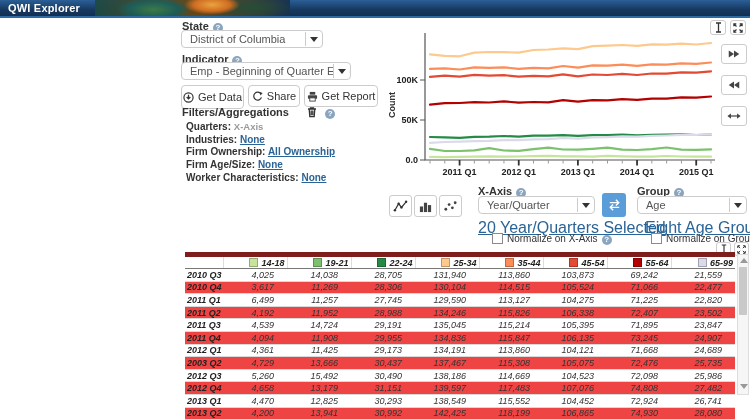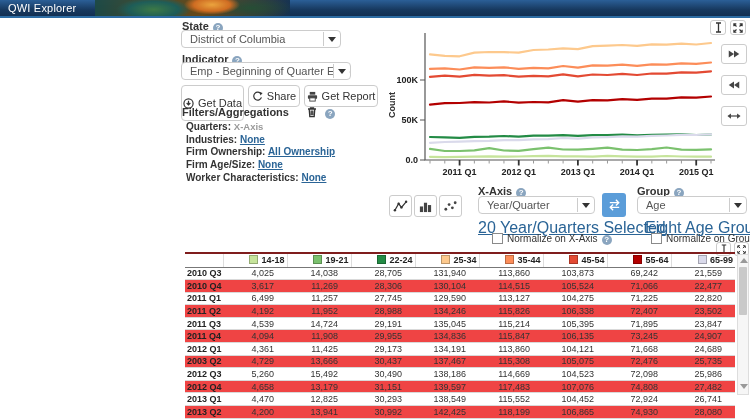--- a/index.html
+++ b/index.html
@@ -3,21 +3,21 @@
 <meta charset="utf-8">
 <style>
   * { box-sizing: border-box; }
   body { margin:0; font-family:"Liberation Sans", sans-serif; background:#fff; }
   #app { position:relative; width:750px; height:420px; background:#fff; overflow:hidden; }
   .abs { position:absolute; }
 
   
   .header { left:0; top:0; width:750px; height:16px;
     background:linear-gradient(#2b5f97, #17395f 60%, #122f52); }
-  .header-title { position:absolute; left:8px; top:2px; color:#fff; font-size:11px; font-weight:normal; letter-spacing:.2px; }
+  .header-title { position:absolute; left:8px; top:2px; color:#fff; font-size:11px; font-weight:bold; letter-spacing:.2px; }
   .header-map { position:absolute; left:95px; top:0; width:195px; height:16px;
     background:
       radial-gradient(ellipse 40px 14px at 60% 30%, #f6a93b 0%, #d96f1e 45%, rgba(0,0,0,0) 70%),
       radial-gradient(ellipse 50px 16px at 30% 60%, #3f7d46 0%, #1e5e57 50%, rgba(0,0,0,0) 75%),
       radial-gradient(ellipse 60px 16px at 80% 50%, #274f33 0%, rgba(0,0,0,0) 70%),
       linear-gradient(90deg, #1d4a44, #6c4a14 55%, #16324f);
     opacity:.95; }
   .header-strip { left:0; top:16px; width:750px; height:2px; background:#2d6ca3; }
 
   
@@ -44,21 +44,21 @@
   
   .filter-item { font-size:10px; font-weight:bold; color:#333; line-height:12.7px; white-space:nowrap; }
   .filter-item .plain-val { color:#9a9a9a; font-weight:bold; font-size:9.5px; }
   .filter-item .lnk { font-size:10px; font-weight:bold; }
 
   
   .ytick, .xtick { font-size:9px; font-weight:bold; fill:#222; font-family:"Liberation Sans",sans-serif; }
   .ylabel { font-size:9px; font-weight:bold; fill:#333; font-family:"Liberation Sans",sans-serif; }
 
   
-  table.data { border-collapse:collapse; table-layout:fixed; width:550px; font-size:9px; border-top:2px solid #7f1d1d; }
+  table.data { border-collapse:collapse; table-layout:fixed; width:550px; font-size:9px; border-top:5px solid #7f1d1d;font-style:italic; }
   table.data thead th { height:14px; border-bottom:1px solid #777; border-left:1px solid #ddd;
     text-align:right; font-weight:bold; color:#222; padding:0 2px 0 0; white-space:nowrap; }
   table.data thead th:first-child { border-left:none; }
   .swatch { display:inline-block; width:9px; height:9px; margin-right:3px; vertical-align:-1px; border:1px solid rgba(0,0,0,.25); }
   table.data tbody th { text-align:left; font-weight:bold; color:#222; padding:0 0 0 2px;
     height:12.6px; border-bottom:1px solid #d9d9d9; white-space:nowrap; }
   table.data tbody td { text-align:right; color:#333; padding:0 13px 0 0; height:12.6px;
     border-bottom:1px solid #d9d9d9; white-space:nowrap; }
   table.data tbody tr.alt { background:#ef4444; }
 
@@ -79,38 +79,38 @@
 
   <div class="abs header">
     <div class="header-map"></div>
     <span class="header-title">QWI Explorer</span>
   </div>
   <div class="abs header-strip"></div>
 
   <div class="abs lbl" style="left:182px;top:20px">
     <span>State</span><span class="help"></span>
   </div>
-  <div class="abs select" style="left:181px;top:30px;width:160px;height:18px">
+  <div class="abs select" style="left:181px;top:30px;width:142px;height:18px">
     <span>District of Columbia</span>
     <span class="arrowbox">
         <span class="caret"></span>
       </span>
   </div>
 
   <div class="abs lbl" style="left:182px;top:53px">
     <span>Indicator</span><span class="help"></span>
   </div>
   <div class="abs select" style="left:181px;top:62px;width:170px;height:18px">
     <span>Emp - Beginning of Quarter Employment: Count</span>
     <span class="arrowbox">
         <span class="caret"></span>
       </span>
   </div>
 
-  <div class="abs btn" style="left:181px;top:85px;width:63px;height:36px">
+  <div class="abs btn" style="left:181px;top:85px;width:63px;height:24px">
     <svg width="11" height="11" viewBox="0 0 12 12">
         <circle class="ico" cx="6" cy="6" r="5"></circle>
         <path class="ico" d="M6 3v4M4 5.5 6 7.5 8 5.5"></path>
       </svg>
     <span>Get Data</span>
   </div>
   <div class="abs btn" style="left:248px;top:85px;width:52px;height:22px">
     <svg width="11" height="11" viewBox="0 0 12 12">
         <path class="ico" d="M9.8 3.2A4.3 4.3 0 1 0 10.3 7"></path>
         <polygon points="8.3,1.2 11.6,2.2 9.2,4.8" fill="#333"></polygon>

